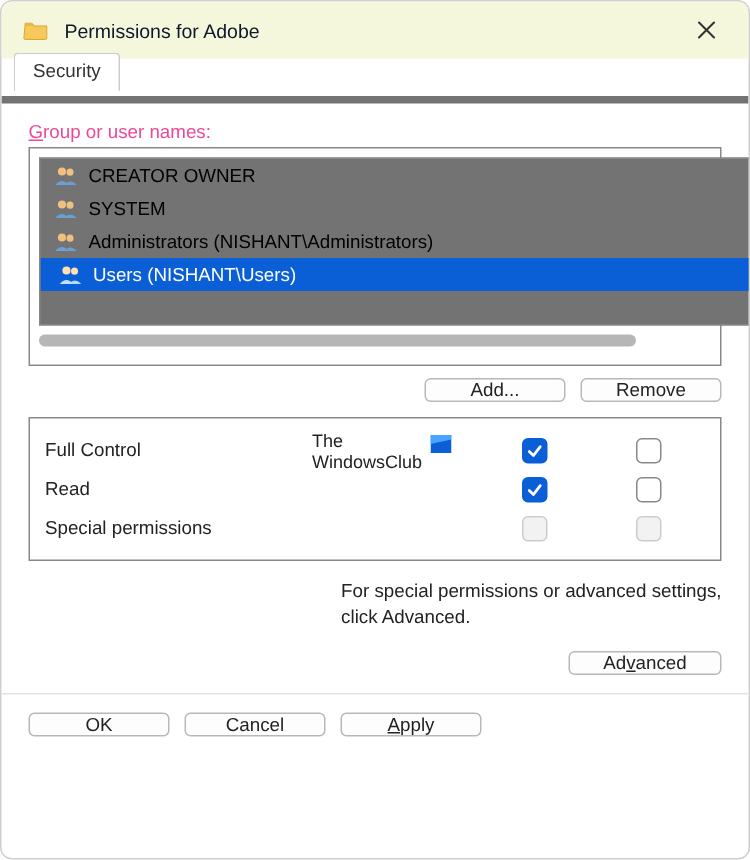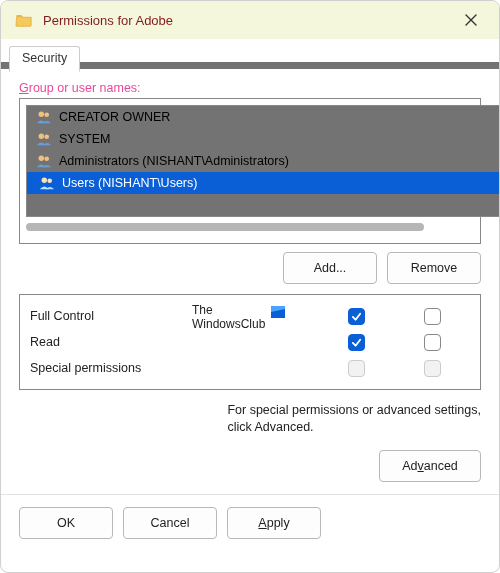--- a/index.html
+++ b/index.html
@@ -24,35 +24,35 @@
       padding: 0 8px 0 14px;
     }
     .titlebar .icon-folder {
       width: 18px;
       height: 18px;
       margin-right: 10px;
     }
     .titlebar .title {
       flex: 1;
       font-size: 13px;
-      color: #7f1d1d;
+      color: #0f172a;
     }
     .titlebar .close {
       width: 40px;
       height: 30px;
       display: flex;
       align-items: center;
       justify-content: center;
       cursor: pointer;
     }
     .tabstrip {
       display: flex;
-      align-items: flex-start;
+      align-items: center;
       padding: 6px 8px 16px 8px;
-      border-bottom: 7px solid #737373;
+      border-bottom: 5px solid #737373;
       height: 30px;
     }
     .tab {
       font-size: 12.5px;
       color: #333;
       padding: 4px 12px 6px 12px;
       border: 1px solid #ccc;
       border-bottom: 1px solid #fff;
       border-radius: 3px 3px 0 0;
       background: #fff;
@@ -137,21 +137,21 @@
       border-radius: 4px;
     }
     .btn-row {
       display: flex;
       justify-content: flex-end;
       gap: 10px;
       margin-bottom: 10px;
     }
     .btn {
       min-width: 94px;
-      height: 32px;
+      height: 16px;
       font-size: 12.5px;
       color: #222;
       background: #fdfdfd;
       border: 1px solid #b8b8b8;
       border-radius: 4px;
       cursor: pointer;
       display: inline-flex;
       align-items: center;
       justify-content: center;
     }
@@ -206,21 +206,21 @@
       border-color: #0a5fd6;
     }
     .cbx.disabled {
       background: #f2f2f2;
       border-color: #ccc;
       cursor: default;
     }
     .watermark {
       position: absolute;
       top: 8px;
-      left: 172px;
+      left: 188px;
       font-size: 12px;
       color: #222;
       line-height: 1.2;
       display: flex;
       gap: 6px;
       align-items: flex-start;
       pointer-events: none;
     }
     .watermark .wlogo {
       width: 14px;

